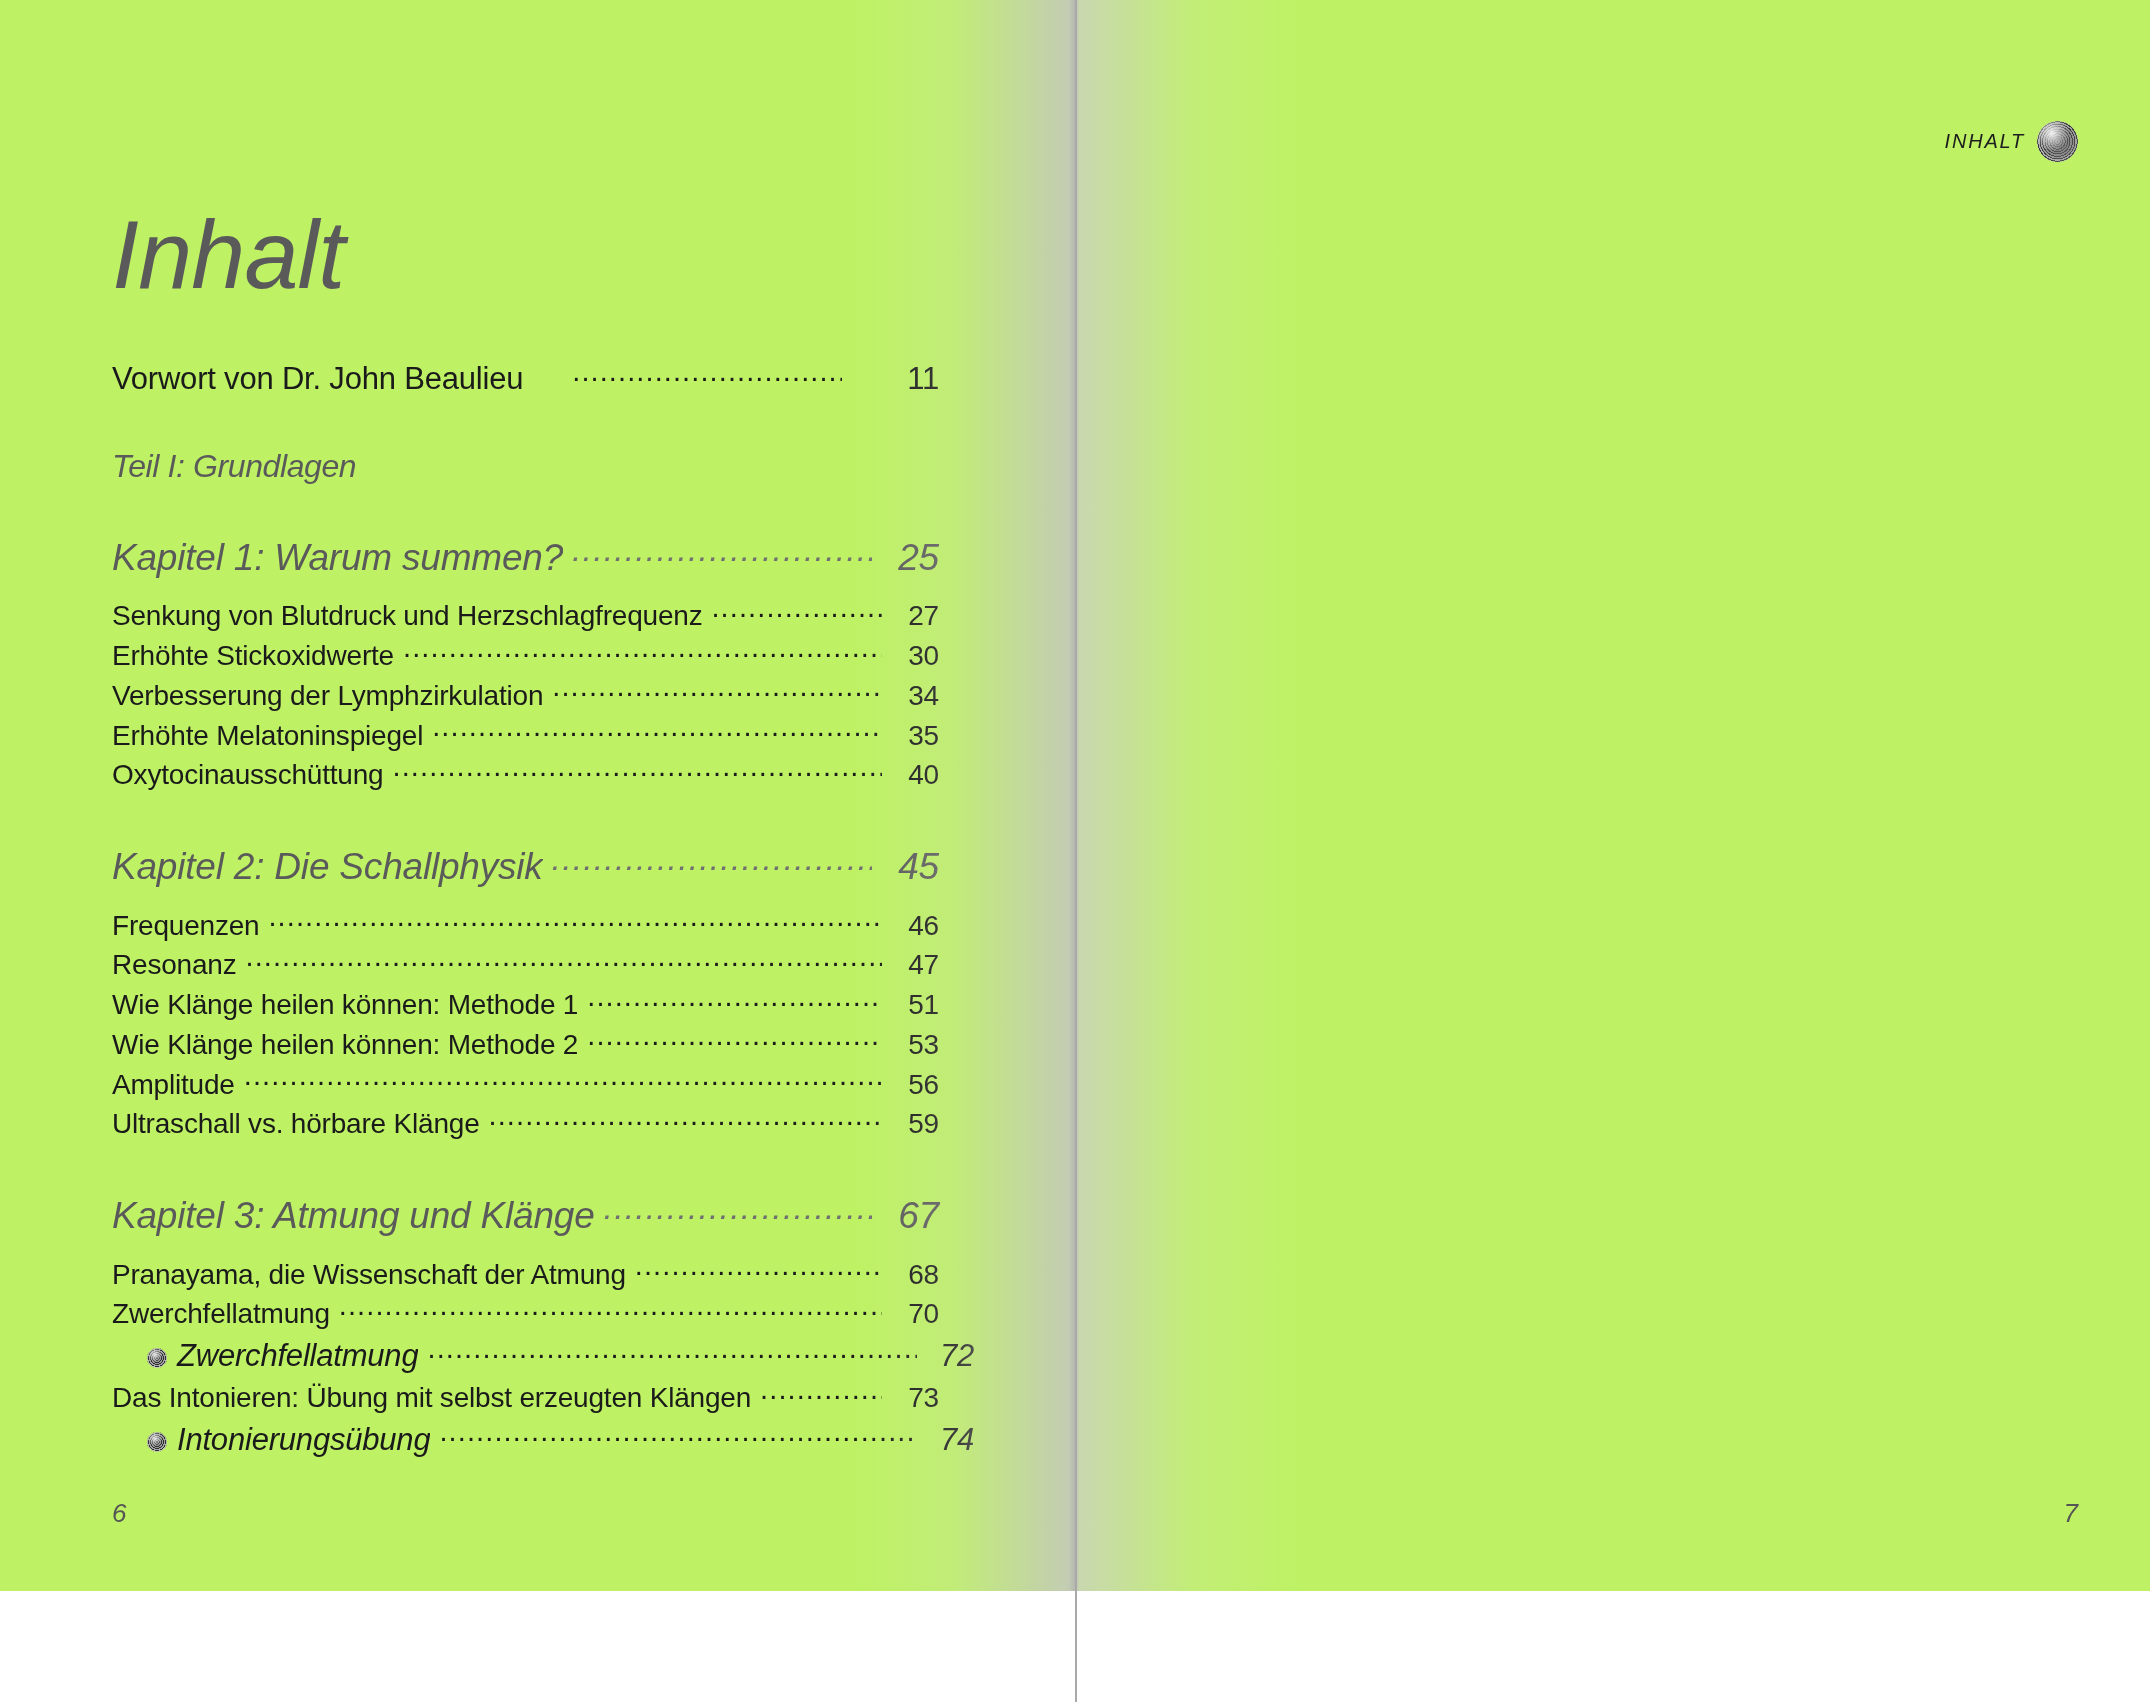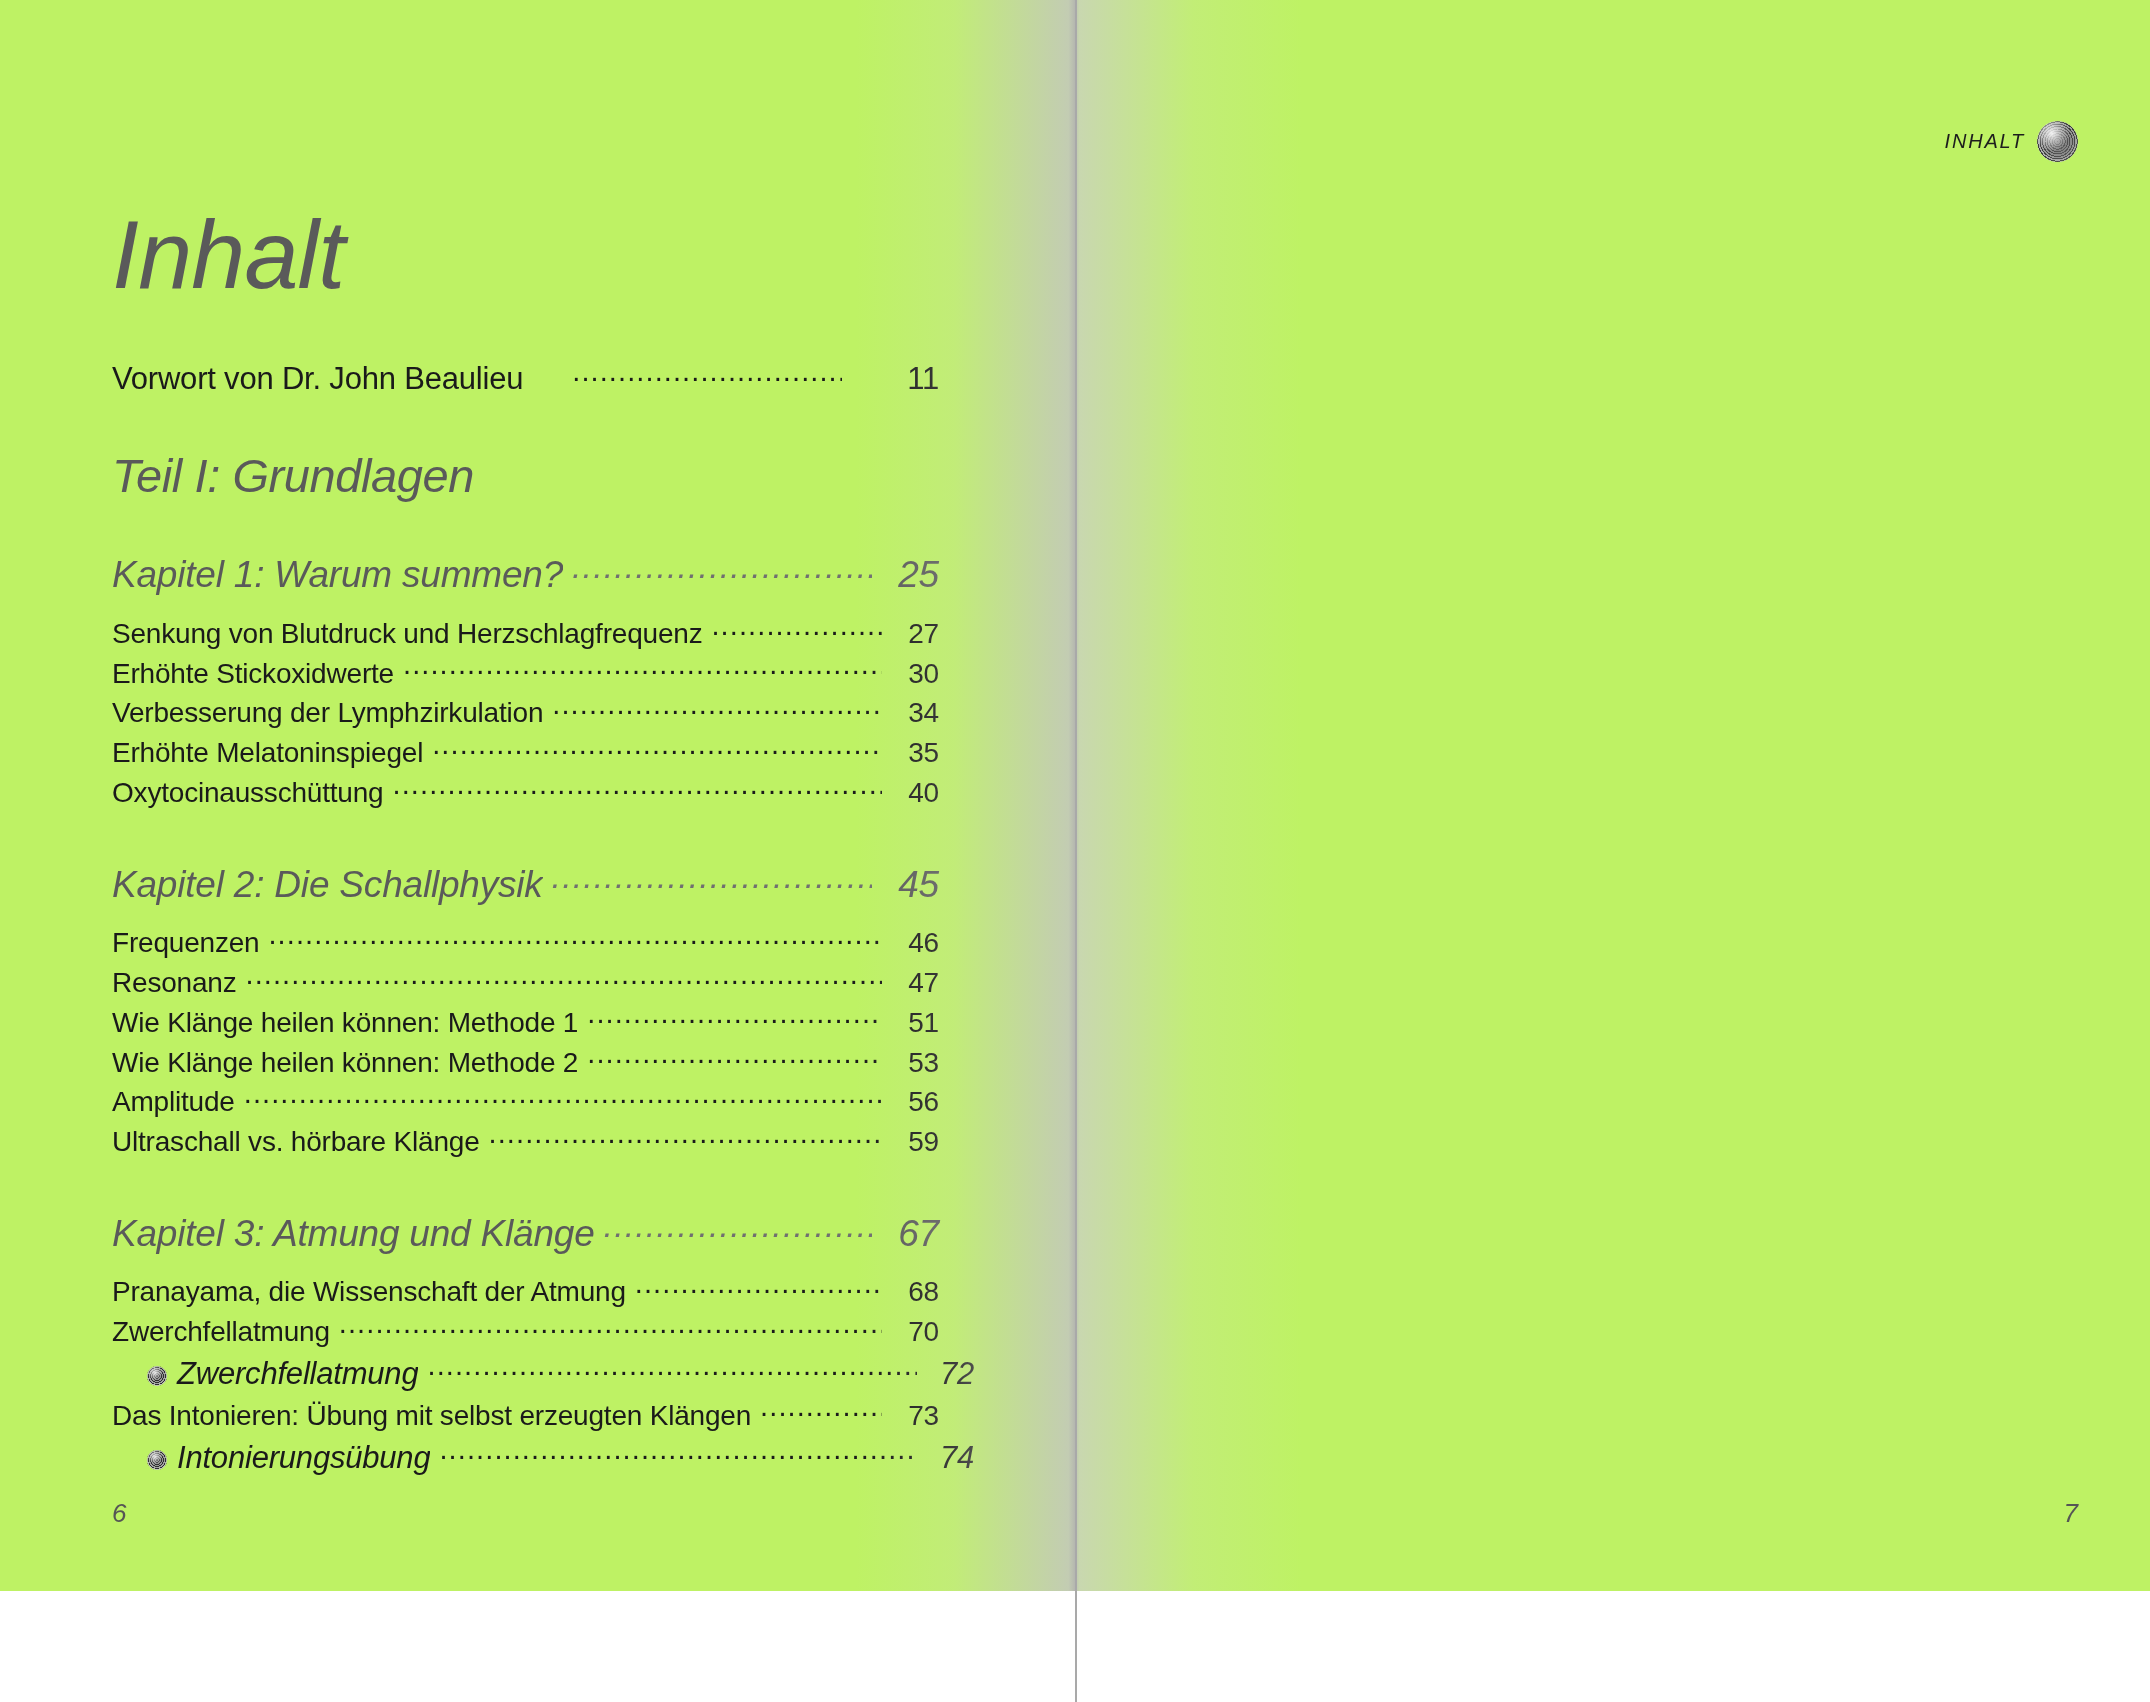--- a/index.html
+++ b/index.html
@@ -152,21 +152,21 @@
     font-weight: 400;
     letter-spacing: -0.2px;
     gap: 40px;
   }
   .front-entry .leader::before { font-size: 29px; color: #1a1a1a; }
 
   
   .part-heading {
     font-style: italic;
     font-weight: 400;
-    font-size: 47px;
+    font-size: 32px;
     line-height: 1.18;
     color: #5a5a5a;
     letter-spacing: -0.4px;
   }
 
   
   .chapter-row {
     font-style: italic;
     font-weight: 400;
     font-size: 37px;

